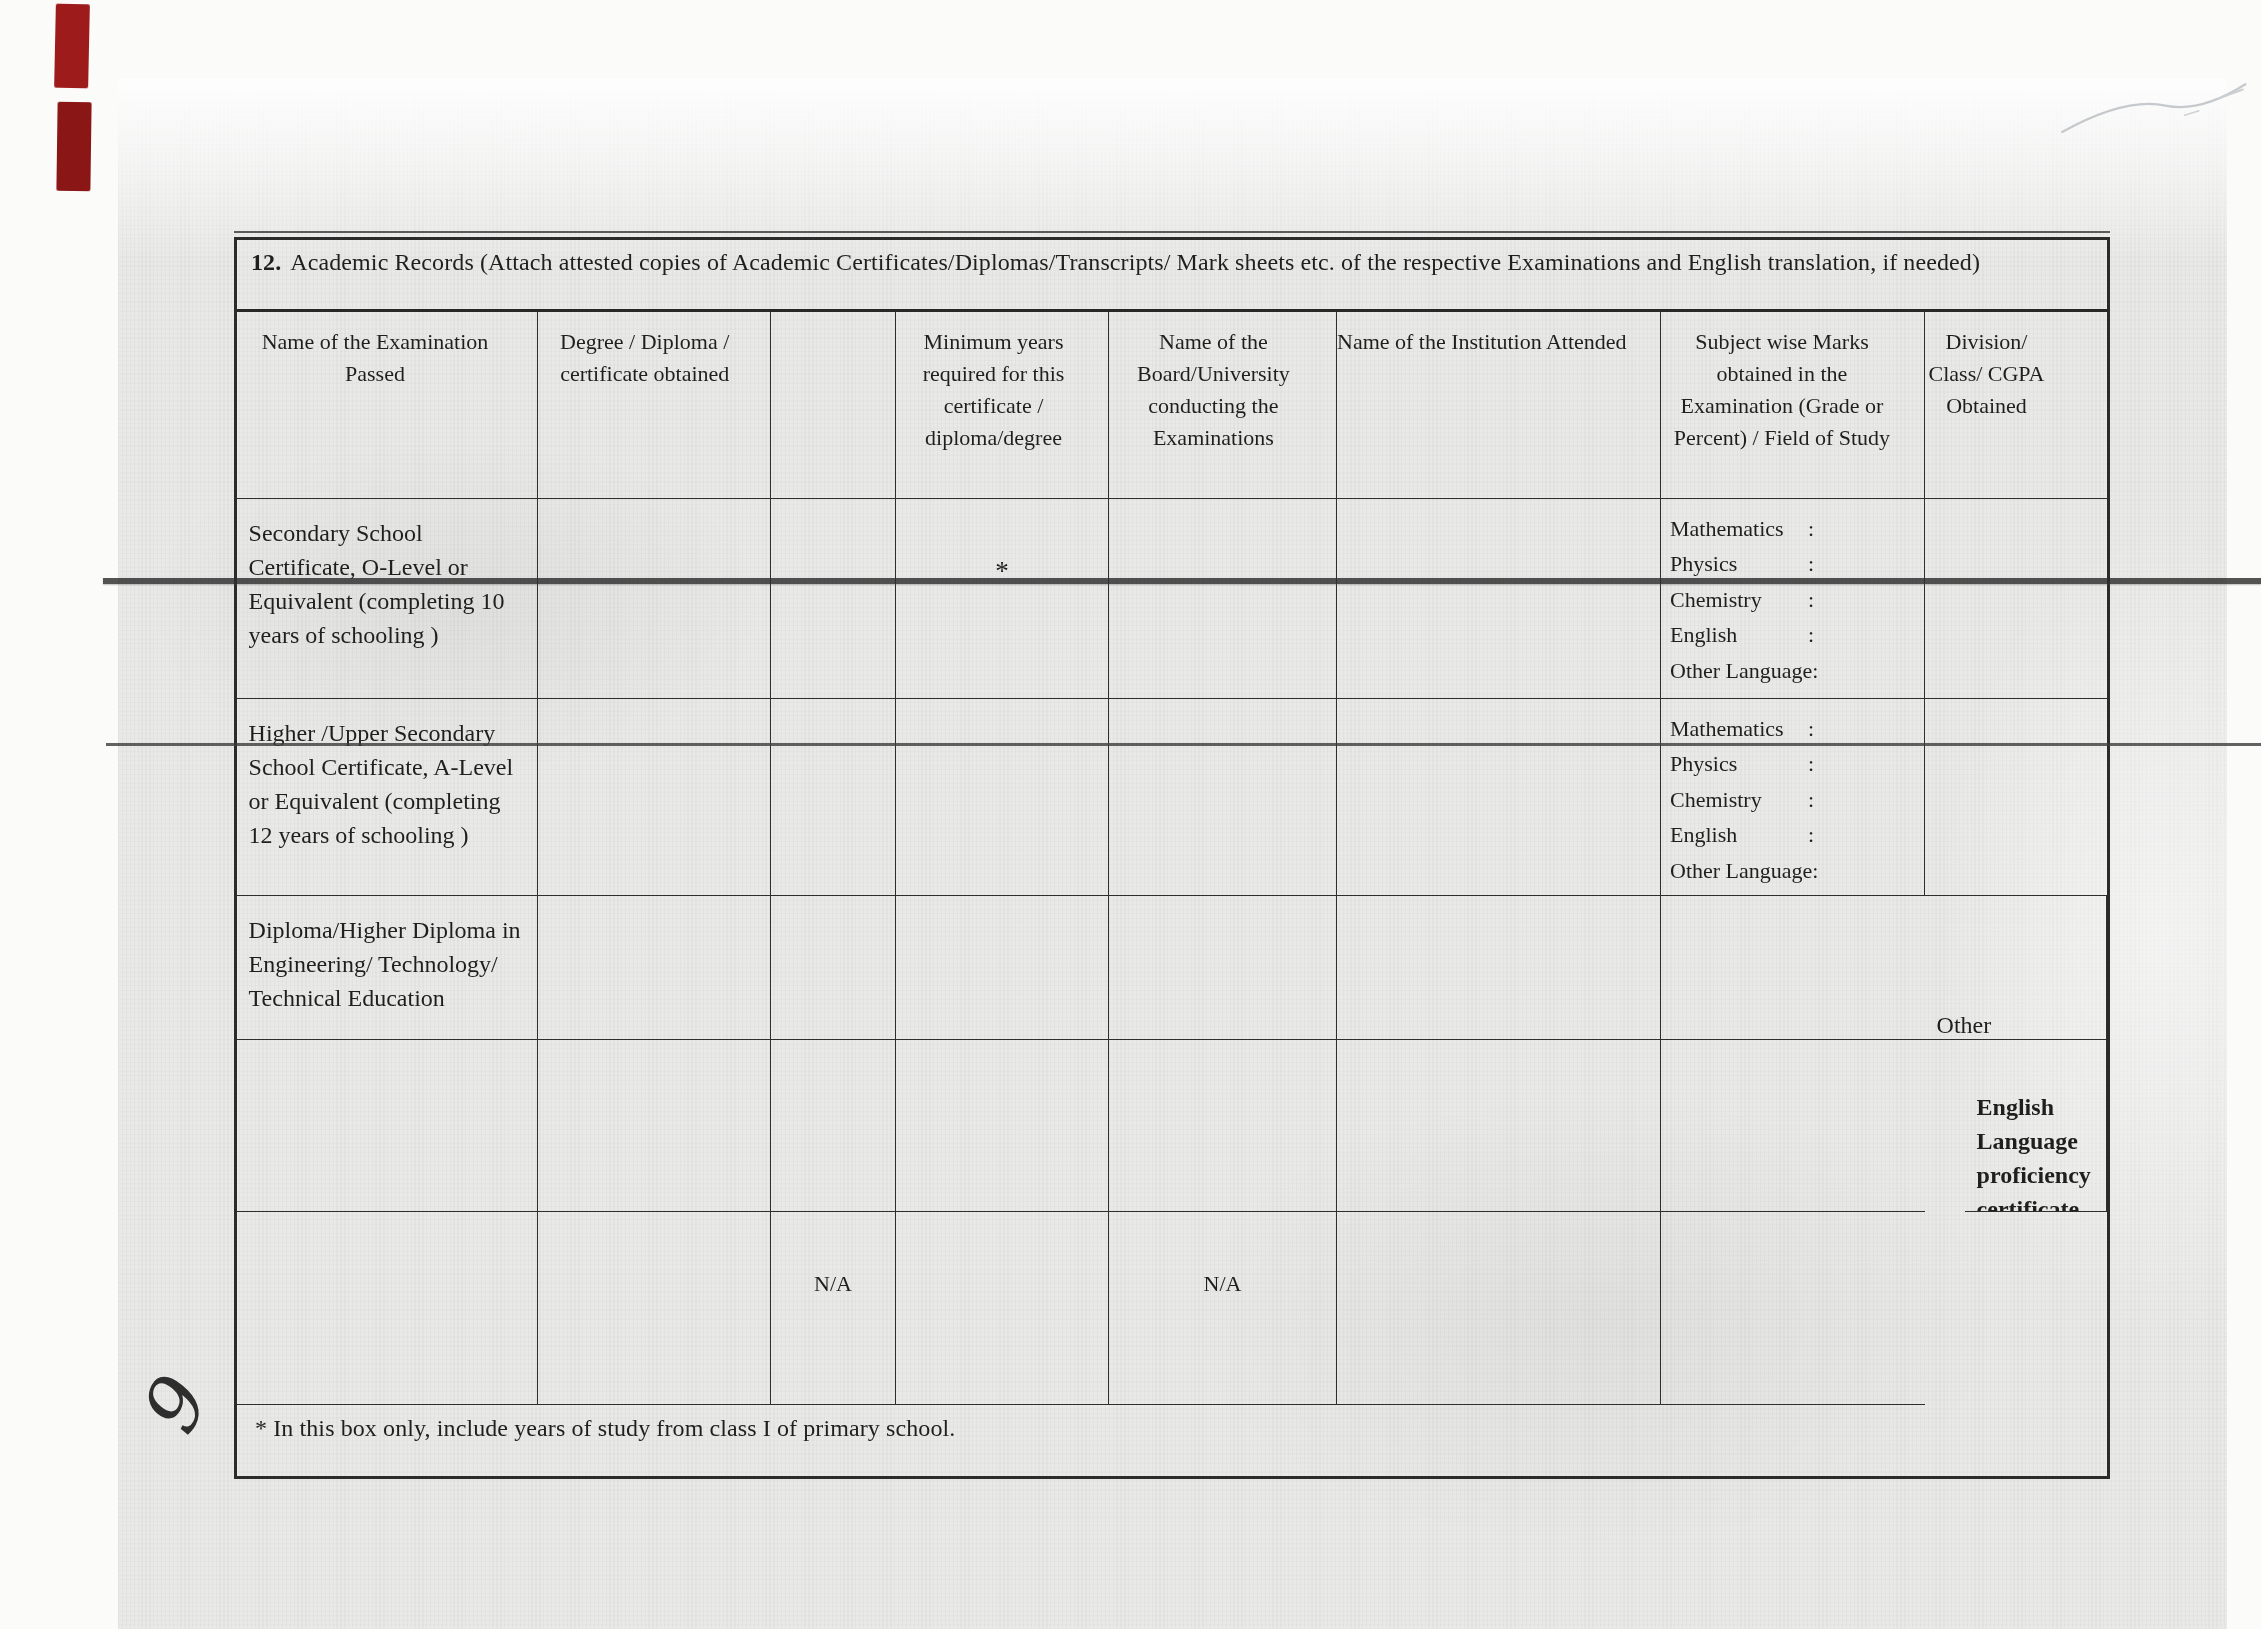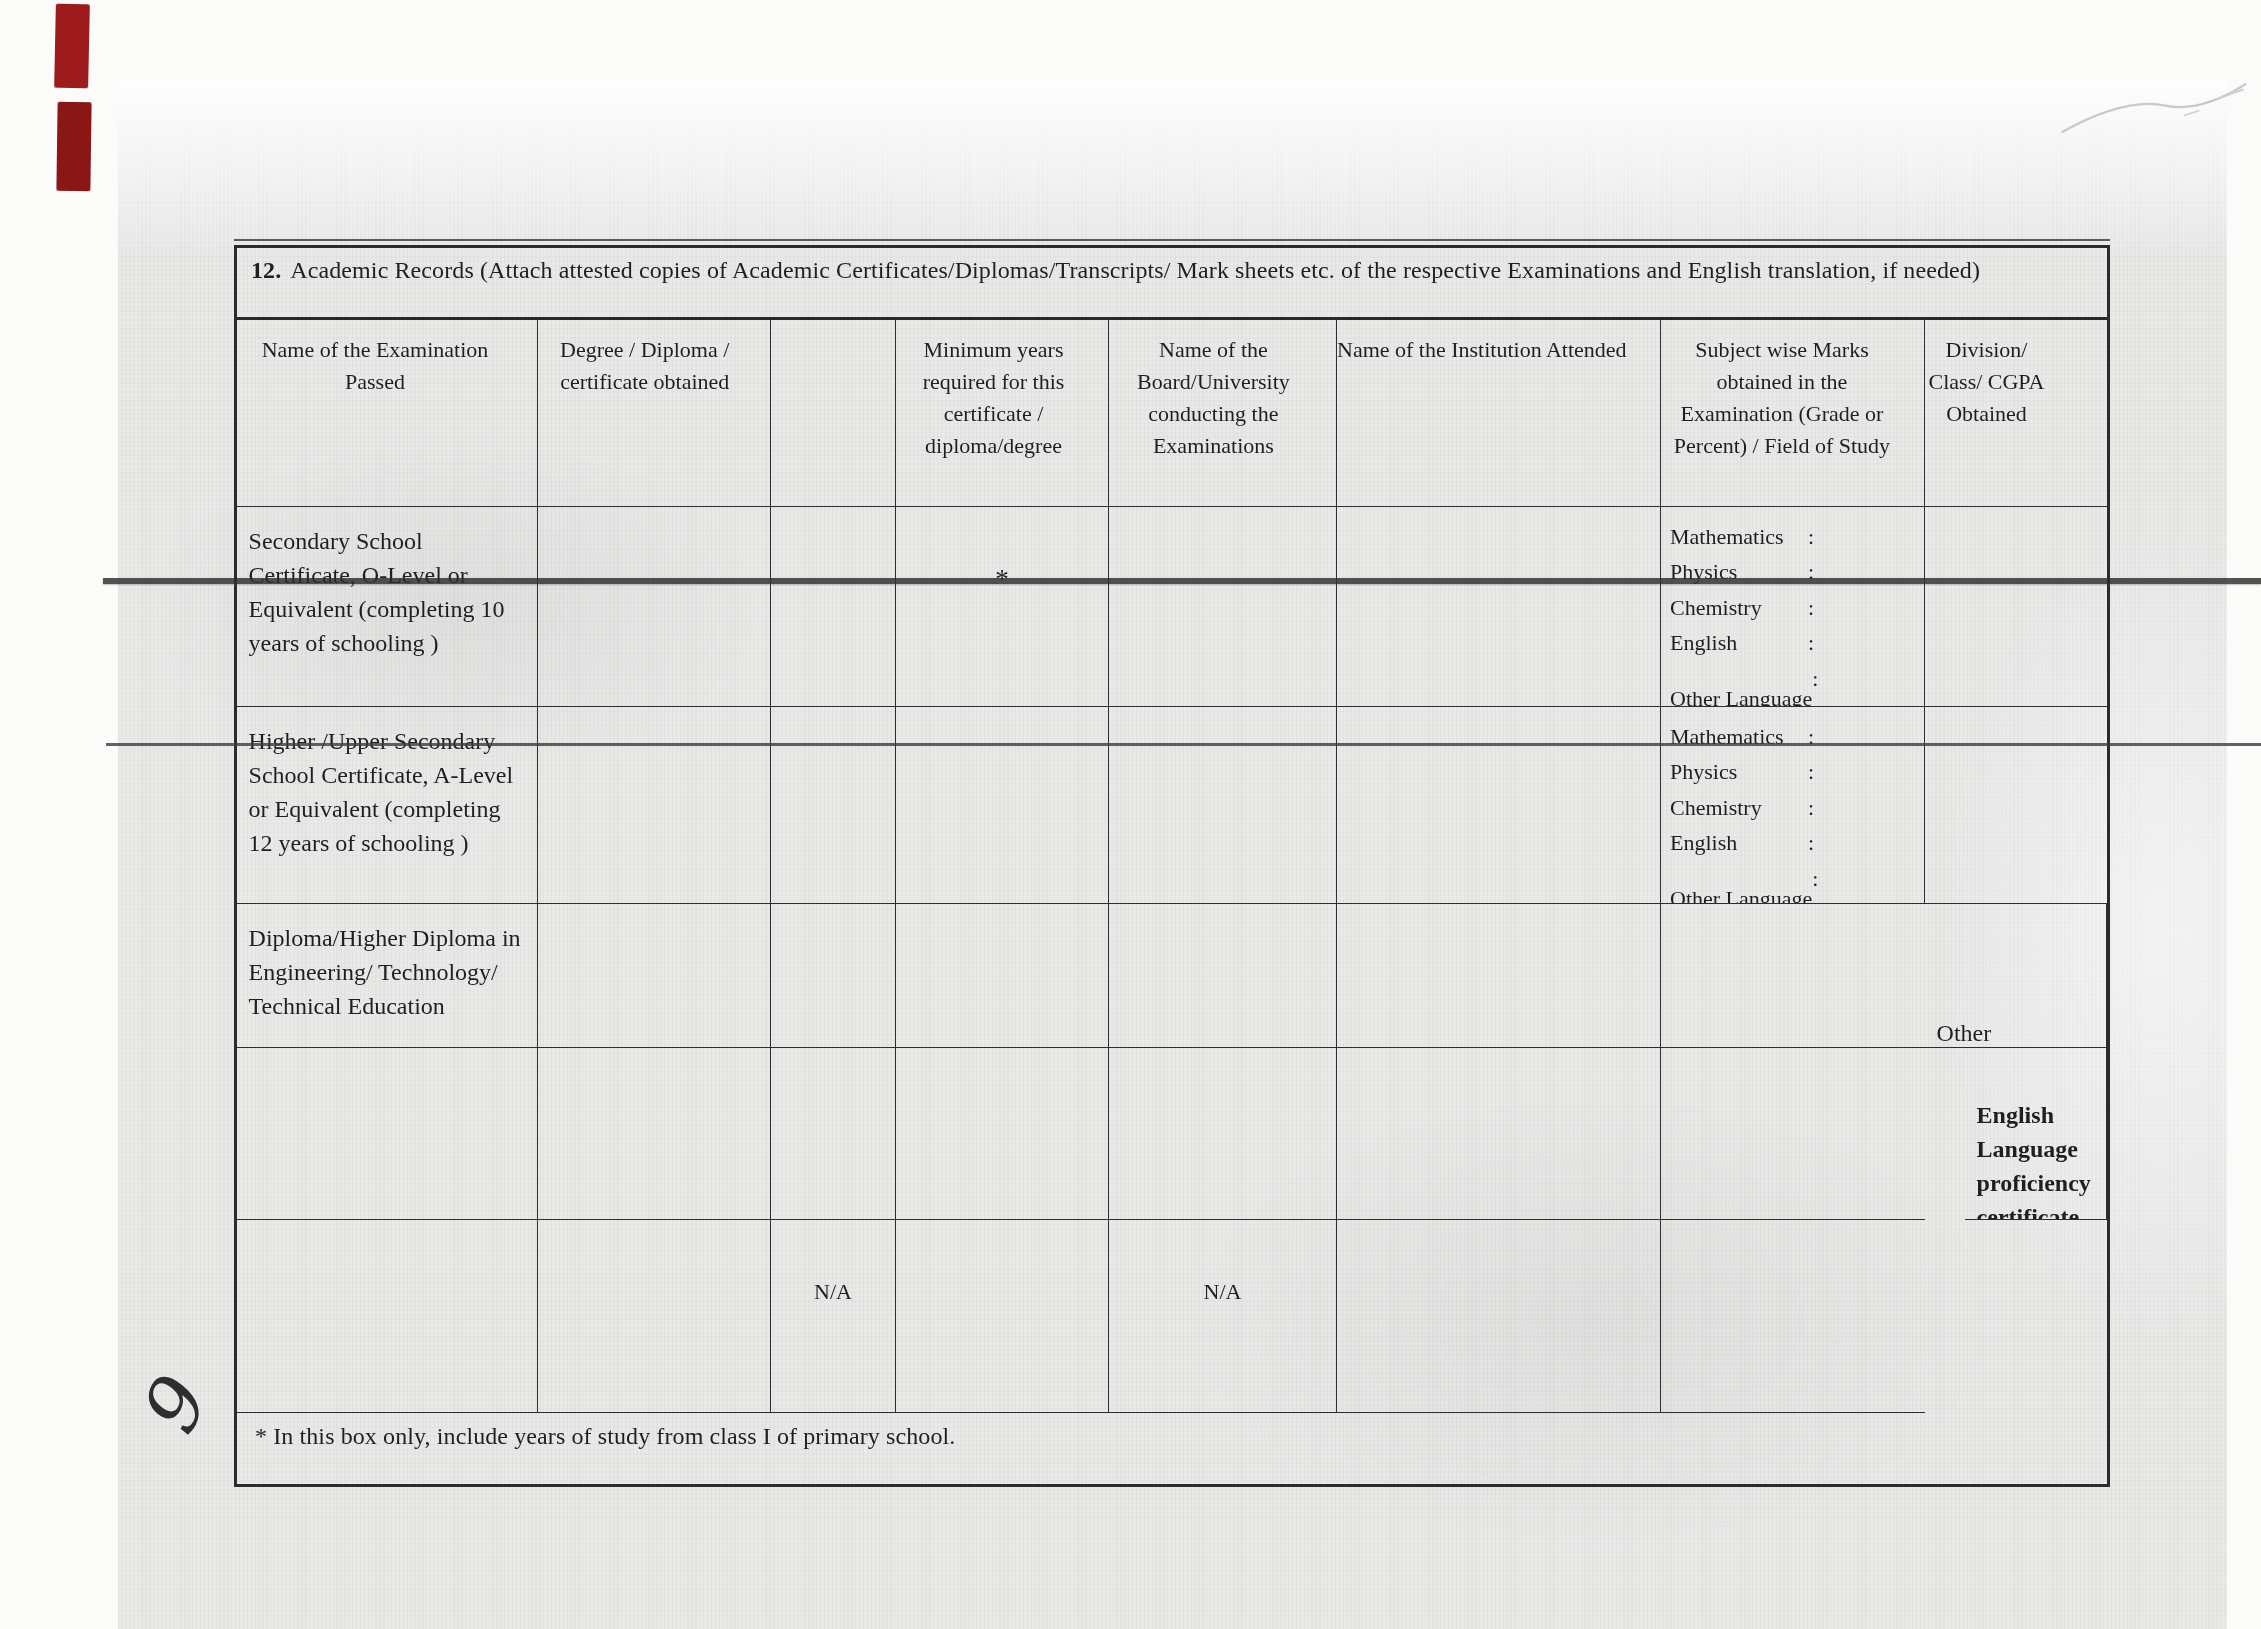--- a/index.html
+++ b/index.html
@@ -22,21 +22,21 @@
       radial-gradient(ellipse 580px 322px at 70% 80%, rgba(0,0,0,0.04), transparent 72%),
       radial-gradient(ellipse 322px 580px at 97% 55%, rgba(255,255,255,0.5), transparent 70%),
       repeating-linear-gradient(90deg, rgba(0,0,0,0.028) 0 1.3px, rgba(0,0,0,0) 1.3px 3.9px),
       repeating-linear-gradient(0deg, rgba(0,0,0,0.016) 0 1.3px, rgba(0,0,0,0) 1.3px 4.5px),
       #e9e9e8;
   }
 
   
   .acad-table {
     position: absolute;
-    left: 234px; top: 245px;
+    left: 234px; top: 237px;
     width: 1876px;
     display: grid;
     grid-template-columns: 301px 233px 125px 213px 228px 324px 264px 182px;
     grid-template-rows: 72px 187px 200px 197px 144px 172px 193px 71px;
     border: 3.2px solid #2b2b2b;
     z-index: 2;
   }
   .acad-table::before { 
     content: "";
     position: absolute;
@@ -101,21 +101,21 @@
     padding-top: 59px;
   }
 
   .markscell {
     padding: 11.6px 5.2px 0 9px;
     font-size: 22px;
     line-height: 1.62;
   }
   .subj { display: flex; }
   .subj .lab { min-width: 138px; white-space: nowrap; }
-  .subj.tight .lab { min-width: 0; margin-top: 20px; }
+  .subj.tight .lab { min-width: 0; }
   .fieldline { font-size: 22.6px; font-weight: bold; letter-spacing: 0.2px; }
 
   .footnote-cell {
     font-size: 24px;
     padding: 10.3px 0 0 18px;
     letter-spacing: 0.1px;
   }
 
   
   .scanline1 {

